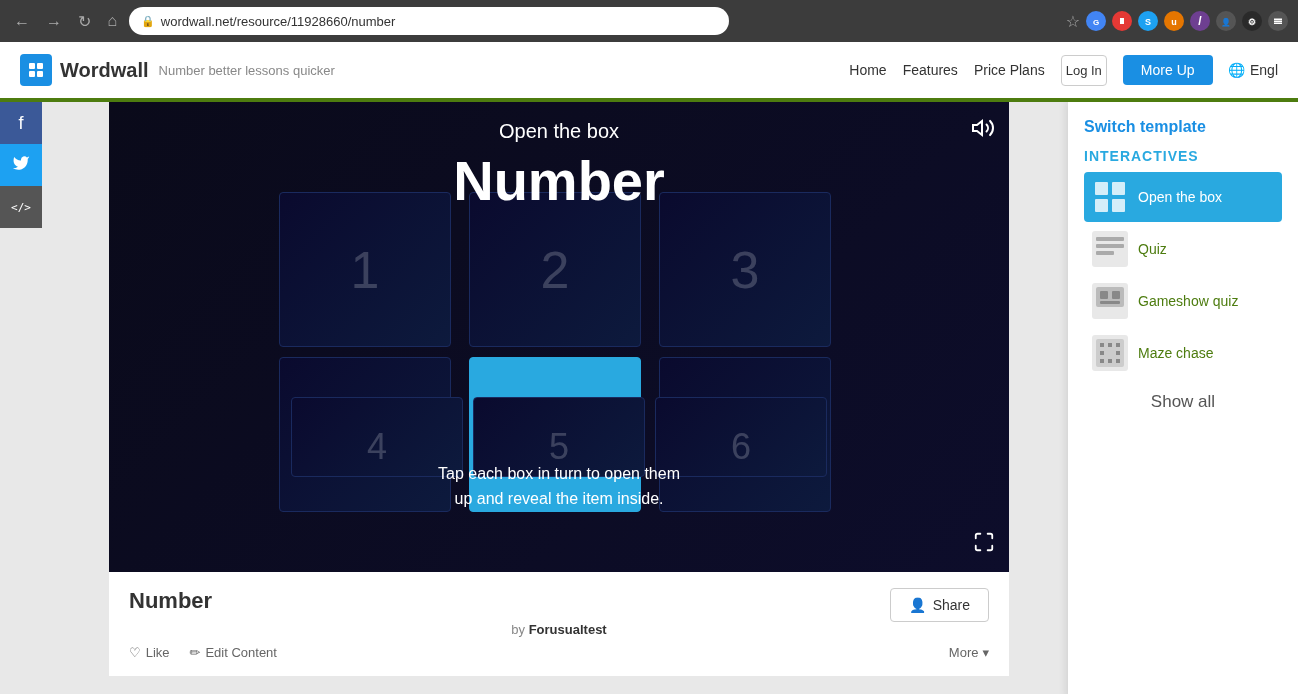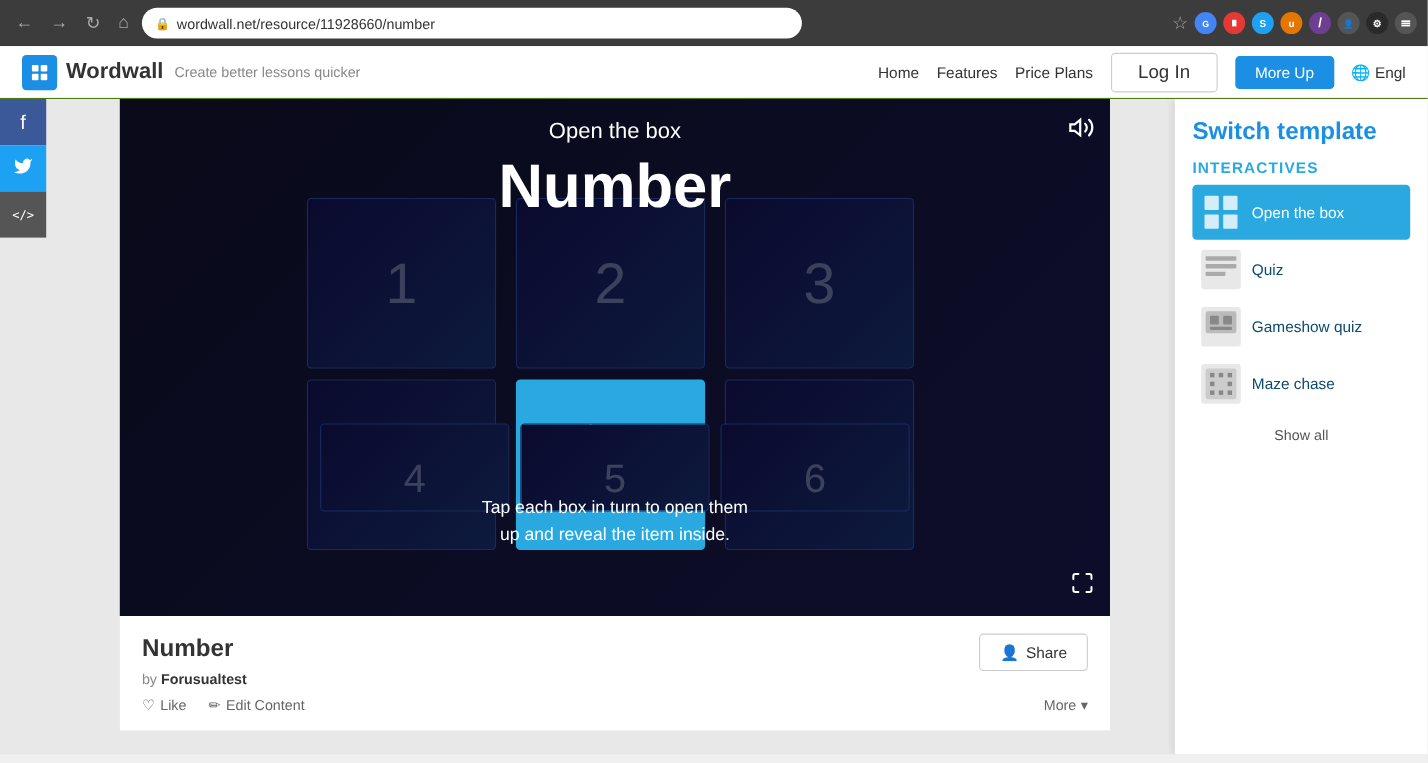--- a/index.html
+++ b/index.html
@@ -45,25 +45,25 @@
     .ext-icon {
       width: 20px; height: 20px;
       border-radius: 50%;
       display: flex; align-items: center; justify-content: center;
       font-size: 11px; font-weight: bold; cursor: pointer;
     }
 
     
     .header {
       background: white;
-      height: 48px;
+      height: 60px;
       display: flex;
       align-items: center;
       padding: 0 20px;
-      border-bottom: 1px solid #4d7c0f;
+      border-bottom: 4px solid #4d7c0f;
       position: relative;
       z-index: 10;
     }
     .logo-area {
       display: flex;
       align-items: center;
       gap: 8px;
       text-decoration: none;
     }
     .logo-icon {
@@ -98,23 +98,23 @@
     }
     .nav-link {
       font-size: 14px;
       color: #333;
       text-decoration: none;
       cursor: pointer;
     }
     .btn-login {
       border: 1px solid #ccc;
       background: white;
-      padding: 7px 24px;
+      padding: 7px 4px;
       border-radius: 4px;
-      font-size: 17px;
+      font-size: 13px;
       cursor: pointer;
       color: #333;
     }
     .btn-signup {
       background: #1a8fe3;
       color: white;
       padding: 7px 18px;
       border-radius: 4px;
       font-size: 14px;
       cursor: pointer;
@@ -311,20 +311,21 @@
       cursor: pointer;
       display: flex; align-items: center; gap: 6px;
       color: #333;
     }
 
     .author-line {
       font-size: 13px;
       color: #888;
       margin-top: 6px;
       clear: both;
+      text-align: center;
     }
 
     .author-link {
       color: #333;
       font-weight: bold;
       text-decoration: none;
     }
 
     .action-bar {
       display: flex;
@@ -350,21 +351,21 @@
     
     .switch-panel {
       width: 230px;
       background: white;
       padding: 16px;
       box-shadow: -2px 0 8px rgba(0,0,0,0.1);
       flex-shrink: 0;
     }
 
     .switch-title {
-      font-size: 22px;
+      font-size: 16px;
       color: #333;
       margin-bottom: 12px;
     }
 
     .switch-title span { color: #1a8fe3; font-weight: bold; }
 
     .section-label {
       font-size: 14px;
       font-weight: bold;
       color: #29a9e0;
@@ -390,32 +391,32 @@
       border-radius: 3px;
       display: flex; align-items: center; justify-content: center;
       flex-shrink: 0;
       overflow: hidden;
     }
 
     .template-icon svg { width: 32px; height: 32px; }
 
     .template-name {
       font-size: 14px;
-      color: #0c4a6e;
+      color: #4d7c0f;
     }
 
     .show-all-btn {
       display: block;
       width: 100%;
       text-align: center;
       padding: 8px;
       background: none;
       border: none;
       color: #555;
-      font-size: 13px;
+      font-size: 17px;
       cursor: pointer;
       margin-top: 6px;
     }
   </style>
 </head>
 <body>
 
 <div class="browser-chrome">
   <button class="browser-nav-btn">←</button>
   <button class="browser-nav-btn">→</button>
@@ -485,21 +486,21 @@
     <div class="logo-icon">
       <div class="grid">
         <div></div>
           <div></div>
           <div></div>
           <div></div>
       </div>
     </div>
     <span class="logo-text">Wordwall</span>
   </a>
-  <span class="logo-tagline">Create better lessons quicker</span>
+  <span class="logo-tagline">Number better lessons quicker</span>
   <nav class="header-nav">
     <a class="nav-link">Home</a>
     <a class="nav-link">Features</a>
     <a class="nav-link">Price Plans</a>
     <button class="btn-login">Log In</button>
     <button class="btn-signup">More Up</button>
     <button class="lang-btn">
       <span>🌐</span>
       <span>Engl</span>
     </button>

